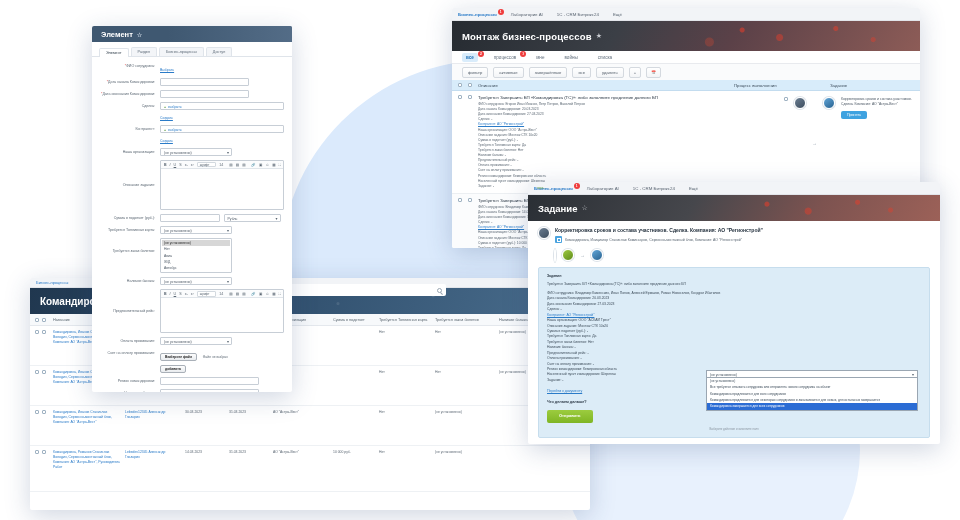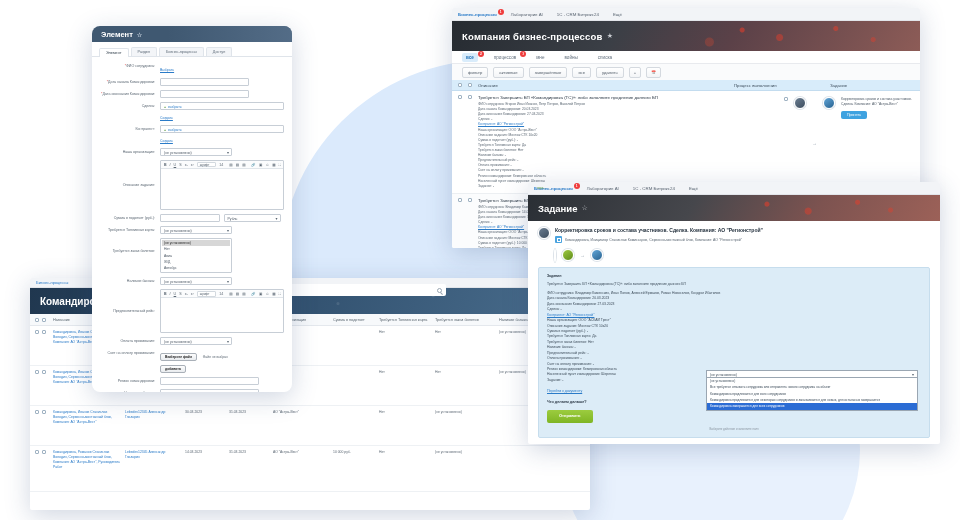--- a/index.html
+++ b/index.html
@@ -117,21 +117,21 @@
   .arrow-mini { font-size: 5px; color:#9aa6b2; align-self:center;}
   .gr-note { font-size: 3.4px; color:#4a5663; line-height:1.5;}
   .accept-btn {
     margin-top: 3px; font-size: 3.6px; color:#fff; background:#3ea2e0;
     border-radius:2px; padding:2px 6px; display:inline-block;
   }
 
   
   #win-elem {
     left: 92px; top: 26px; width: 200px; height: 366px;
-    z-index: 5; border-radius: 8px;
+    z-index: 5; border-radius: 2px;
   }
   .el-head {
     height: 16px; background: #3f5871; display: flex; align-items: center;
     padding: 0 9px; color: #fff; font-size: 7.5px; font-weight: bold;
     position: relative; overflow:hidden;
   }
   .el-head::after{
     content:""; position:absolute; right:0; top:0; bottom:0; width:62%;
     background: linear-gradient(90deg, rgba(63,88,113,1), rgba(90,115,142,.75));
   }
@@ -334,21 +334,21 @@
     <div class="tb-item active">
       <span>Бизнес-процессы</span>
       <span class="dot">1</span>
     </div>
     <div class="tb-item">Лаборатория AI</div>
     <div class="tb-item">1С - CRM Битрикс24</div>
     <div class="tb-item">Ещё</div>
   </div>
 
   <div class="bx-hero">
-    <span class="bx-hero-title">Компания бизнес-процессов</span>
+    <span class="bx-hero-title">Монтаж бизнес-процессов</span>
     <span class="bx-hero-star">★</span>
   </div>
 
   <div class="bx-tabs">
     <div class="bx-tab sel">
       <span>все</span>
       <span class="dot">2</span>
     </div>
     <div class="bx-tab">
       <span>процессов</span>

